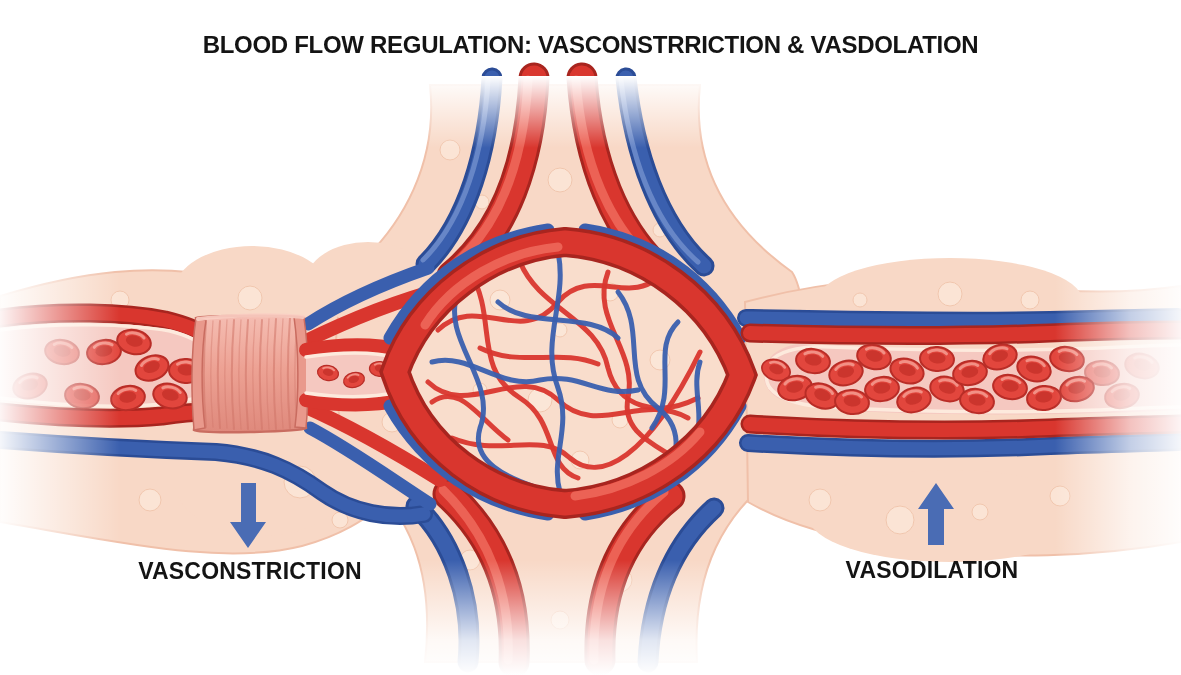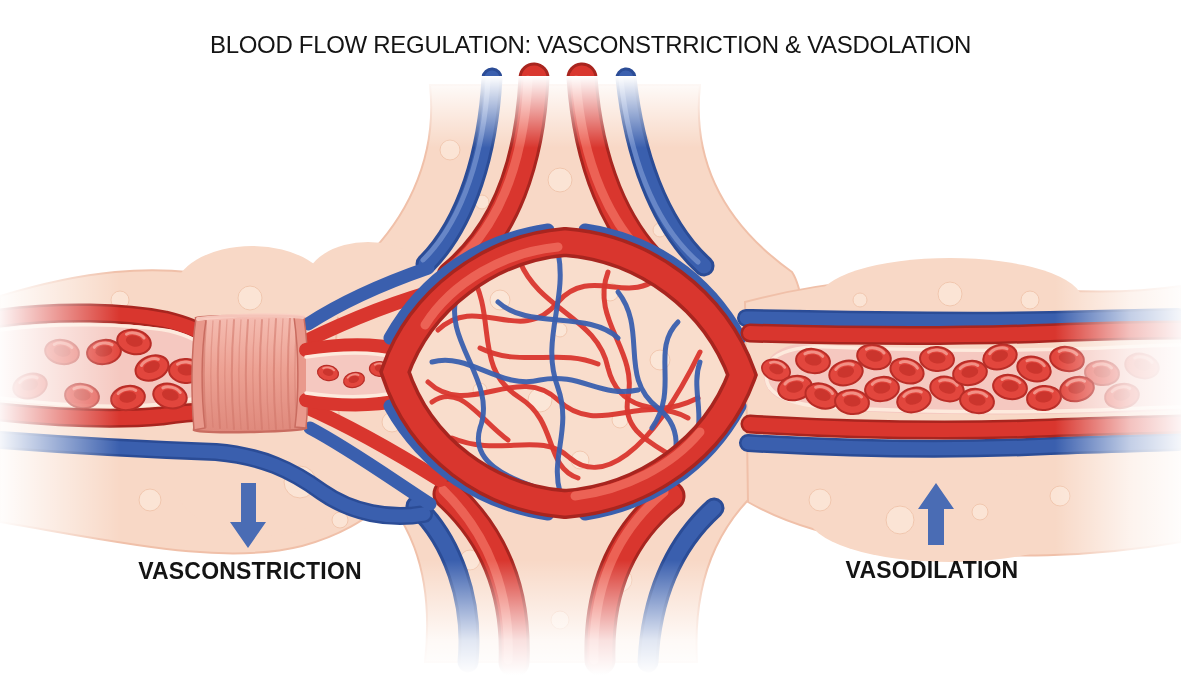--- a/index.html
+++ b/index.html
@@ -1,19 +1,19 @@
 <!DOCTYPE html>
 <html style="--background: #ffffff; --title-text: #141414; --label-text: #141414; --arrow-blue: #4a6cb4; --artery-red: #d9362e; --artery-dark: #a8251f; --artery-highlight: #ef6a5c; --vein-blue: #3a5fae; --vein-dark: #2b4c96; --vein-highlight: #7b97d1; --tissue: #f8d8c6; --tissue-edge: #f0c0a9; --bubble: #fce9db; --lumen: #f5c8c0; --lining: #fdeadd; --muscle-light: #f5bdb2; --muscle-dark: #df897c; --muscle-stria: #cf7568; --rbc-fill: #e2463d; --rbc-edge: #b92d27; --rbc-dimple: #c22d26;"><head>
 <meta charset="utf-8">
 <style>
   html,body{margin:0;padding:0;background:#fff;}
   .stage{position:relative;width:1181px;height:675px;background:var(--background,#fff);
     overflow:hidden;font-family:"Liberation Sans",sans-serif;}
   .title{position:absolute;top:31px;left:50%;transform:translateX(-50%);
-    font-size:24px;font-weight:normal;letter-spacing:-0.3px;color:var(--title-text,#111);
+    font-size:24px;font-weight:bold;letter-spacing:-0.3px;color:var(--title-text,#111);
     white-space:nowrap;}
   .label{position:absolute;font-size:23px;font-weight:bold;color:var(--label-text,#111);
     transform:translateX(-50%);white-space:nowrap;letter-spacing:0.2px;}
   .label-left{left:250px;top:558px;}
   .label-right{left:932px;top:557px;}
   svg{position:absolute;top:0;left:0;}
   
   .vein-d{fill:none;stroke:var(--vein-dark,#2b4c96);stroke-width:21;stroke-linecap:round;}
   .vein{fill:none;stroke:var(--vein-blue,#3a5fae);stroke-width:15;stroke-linecap:round;}
   .vein-h{fill:none;stroke:var(--vein-highlight,#7b97d1);stroke-width:5;stroke-linecap:round;opacity:.7;}

